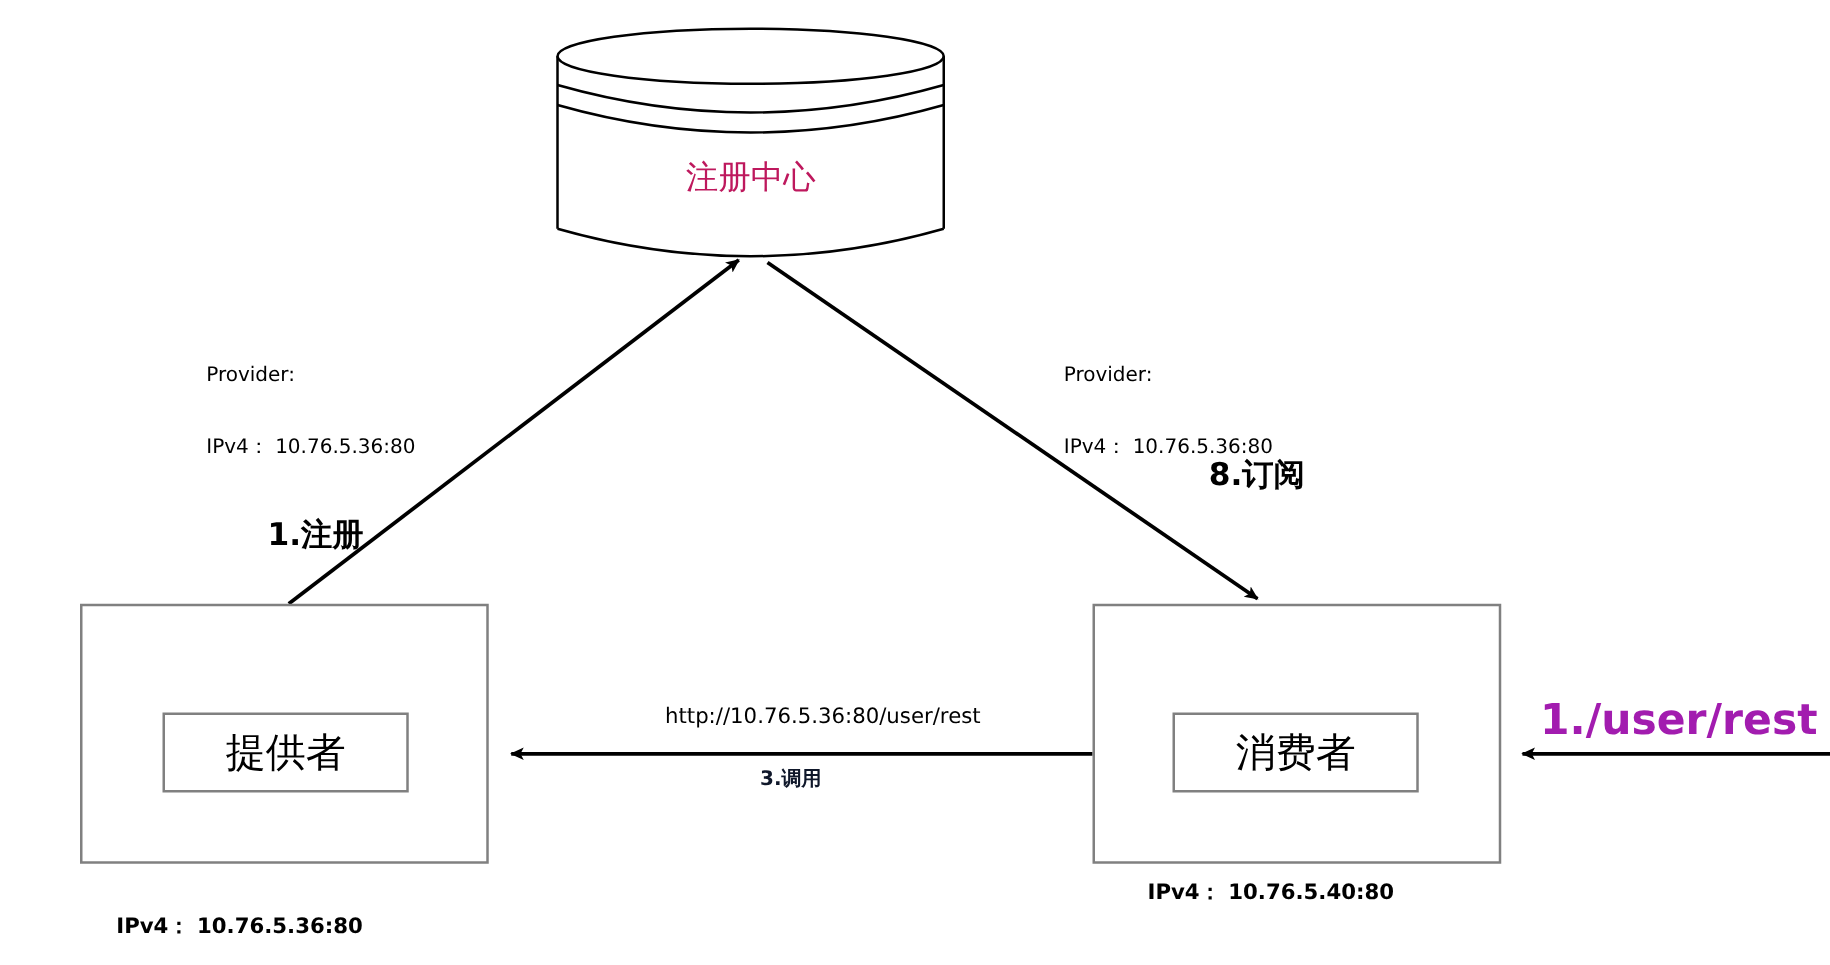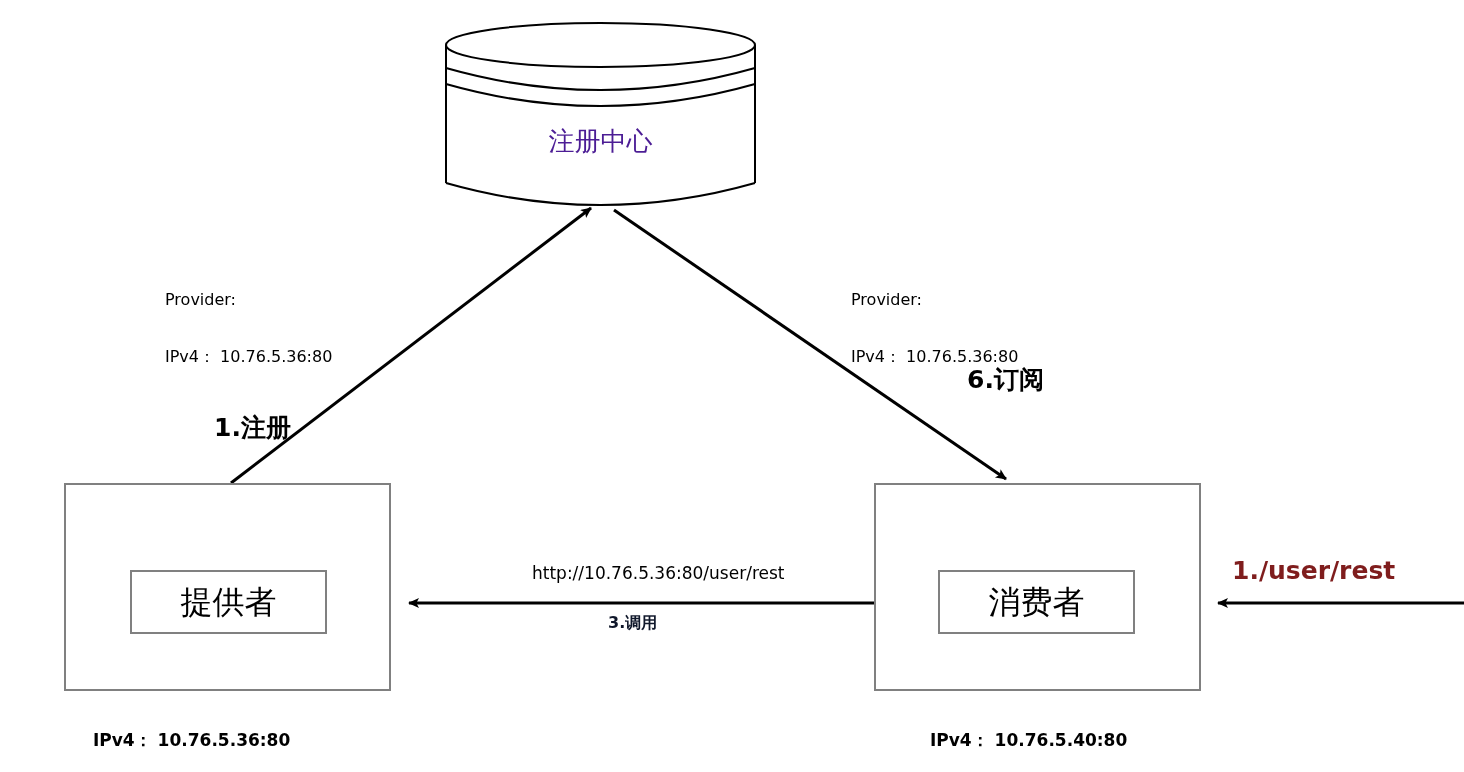--- a/index.html
+++ b/index.html
@@ -39,21 +39,21 @@
   }
   .inner-label {
     font-size: 32px;
     color: #000000;
     line-height: 1;
     white-space: nowrap;
   }
   .cyl-label {
     position: absolute;
     font-size: 26px;
-    color: #4c1d95;
+    color: #be185d;
     white-space: nowrap;
     text-align: center;
   }
   .step-label {
     position: absolute;
     font-weight: bold;
     font-size: 25px;
     color: #000000;
     white-space: nowrap;
   }
@@ -73,22 +73,22 @@
   .edge-label-bottom {
     position: absolute;
     font-weight: bold;
     font-size: 16px;
     color: #0f172a;
     white-space: nowrap;
   }
   .right-label {
     position: absolute;
     font-weight: bold;
-    font-size: 25px;
-    color: #7f1d1d;
+    font-size: 34px;
+    color: #a21caf;
     white-space: nowrap;
   }
   .foot-label {
     position: absolute;
     font-weight: bold;
     font-size: 17px;
     color: #000000;
     white-space: pre;
   }
 </style>
@@ -133,35 +133,35 @@
   <div class="inner-box" style="left:130px; top:570px; width:197px; height:64px;">
     <span class="inner-label">提供者</span>
   </div>
   <div class="foot-label" style="left:93px; top:729px;">IPv4： 10.76.5.36:80</div>
 
   <div class="node-box" style="left:874px; top:483px; width:327px; height:208px;">
   </div>
   <div class="inner-box" style="left:938px; top:570px; width:197px; height:64px;">
     <span class="inner-label">消费者</span>
   </div>
-  <div class="foot-label" style="left:918px; top:729px;margin-left:12px;">IPv4： 10.76.5.40:80</div>
+  <div class="foot-label" style="left:918px; top:702px;">IPv4： 10.76.5.40:80</div>
 
   <div class="meta-label" style="left:165px; top:252px;">
     <div>Provider:</div>
     <div>IPv4： 10.76.5.36:80</div>
   </div>
 
   <div class="meta-label" style="left:851px; top:252px;">
     <div>Provider:</div>
     <div>IPv4： 10.76.5.36:80</div>
   </div>
 
   <div class="step-label" style="left:214px; top:363px;margin-top:48px;">1.注册</div>
 
-  <div class="step-label" style="left:967px; top:363px;">6.订阅</div>
+  <div class="step-label" style="left:967px; top:363px;">8.订阅</div>
 
   <div class="edge-label-top" style="left:484px; top:563px;margin-left:48px;">http://10.76.5.36:80/user/rest</div>
 
   <div class="edge-label-bottom" style="left:608px; top:613px;">3.调用</div>
 
   <div class="right-label" style="left:1232px; top:556px;">1./user/rest</div>
 
 </div>
 
 </body></html>

